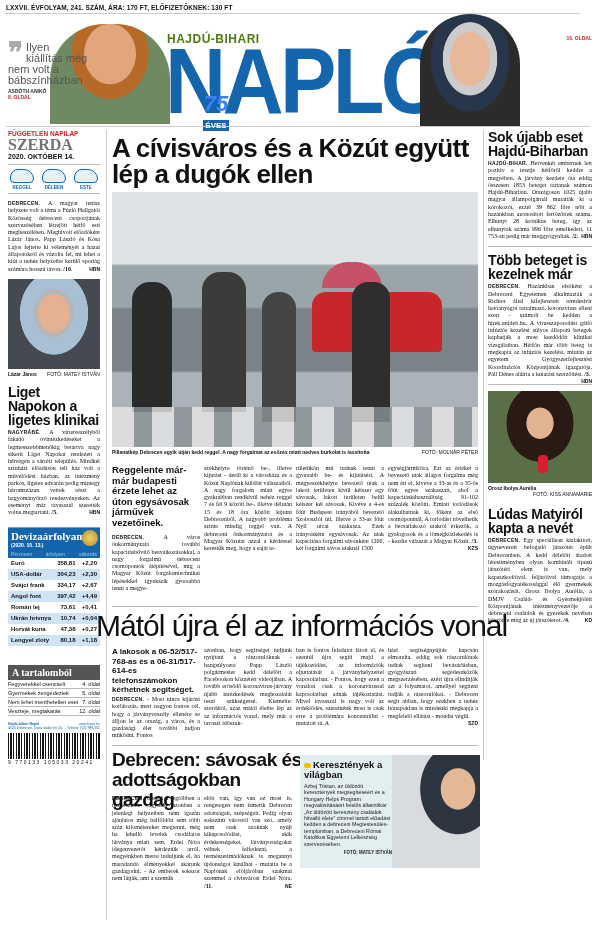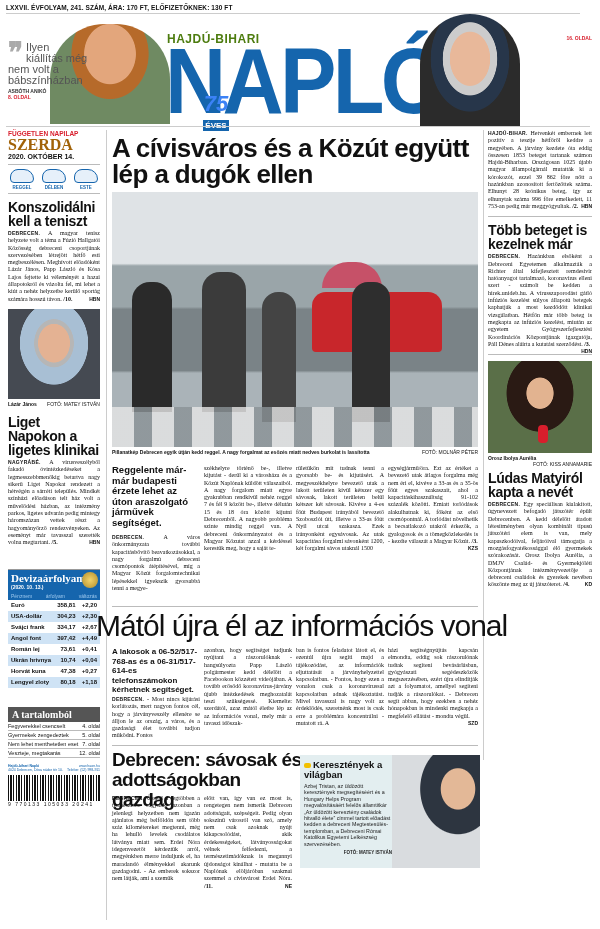--- a/index.html
+++ b/index.html
@@ -16,38 +16,38 @@
 .logo{position:absolute;left:165px;top:24px;font:bold 92px "Liberation Sans",sans-serif;color:#1565ad;letter-spacing:-4px;line-height:86px;transform:scaleX(.92);transform-origin:left}
 .badge75{position:absolute;left:196px;top:80px;width:40px;height:36px;text-align:center}
 .badge75 .num{font:bold italic 22px "Liberation Sans",sans-serif;color:#3b82f6;line-height:20px}
 .badge75 .yrs{background:#1565ad;color:#fff;font:bold 8px "Liberation Sans",sans-serif;border:1px solid #fff;padding:1px 2px}
 .photo-man{position:absolute;left:420px;top:0;width:100px;height:112px;border-radius:50px 50px 0 0;background:radial-gradient(ellipse at 50% 40%,#e8b89a 0 28%,#ccc 29% 38%,#27364a 39% 55%,#2b2b2b 56%)}
 .cap-right{position:absolute;left:508px;top:20px;width:84px;text-align:right;font:bold 13px "Liberation Sans",sans-serif;line-height:13px;color:#111}
 .cap-right .pg{display:block;font-size:5px;color:#d81e2c;line-height:8px}
 .rule2{position:absolute;left:6px;right:10px;top:126px;height:1px;background:#ccc}
 .col-left{position:absolute;left:8px;top:130px;width:92px}
 .np-label{font:bold 6.5px "Liberation Sans",sans-serif;color:#d81e2c}
-.day{font:bold 16px "Liberation Serif",serif;color:#a16207;line-height:16px}
+.day{font:bold 16px "Liberation Serif",serif;color:#737373;line-height:16px}
 .date{font:bold 7px "Liberation Sans",sans-serif;margin-bottom:4px}
 .hr{height:1px;background:#bbb;margin:3px 0}
 .weather{display:flex;align-items:center;gap:4px}
 .temp{font:bold 20px "Liberation Sans",sans-serif;color:#1565ad}
 .wtxt{font:bold 5px "Liberation Sans",sans-serif;color:#1565ad;line-height:6px}
 .wicons{display:flex;justify-content:space-between;margin-top:4px}
 .wicon{width:28px;text-align:center}
 .cloud{width:24px;height:14px;margin:0 auto;border:1px solid #1565ad;border-radius:8px 10px 4px 4px;background:#e6f0fa;position:relative}
 .wicon .lbl{font:bold 4.5px "Liberation Sans",sans-serif;color:#1565ad;margin-top:2px}
 h3.s{font:bold 14px "Liberation Sans",sans-serif;line-height:14px;margin-bottom:2px;letter-spacing:-.3px}
 p.body{font:6px "Liberation Serif",serif;line-height:7.3px;text-align:justify}
 .loc{font:bold 5px "Liberation Sans",sans-serif;letter-spacing:.3px}
 .sig{float:right;font:bold 5px "Liberation Sans",sans-serif}
 .photo-lazar{width:92px;height:90px;background:radial-gradient(ellipse at 50% 38%,#e4b293 0 24%,#b6b6b6 25% 30%,#a8bfd4 31% 52%,#454a52 53%);margin-top:6px}
 .photo-cap{display:flex;justify-content:space-between;font:5px "Liberation Sans",sans-serif;margin-top:2px}
 .photo-cap b{font-weight:bold}
-.fx{margin-top:22px;border-top:1px solid #999}
+.fx{margin-top:10px;border-top:1px solid #999}
 .fx-head{background:#1565ad;color:#fff;padding:2px 3px;position:relative}
 .fx-head .t{font:bold 11px "Liberation Serif",serif}
 .fx-head .d{font:bold 5px "Liberation Sans",sans-serif}
 .coin{position:absolute;right:2px;top:2px;width:16px;height:16px;border-radius:50%;background:radial-gradient(circle,#f2d36a,#b08b2a)}
 .fx-cols{display:flex;background:#1565ad;color:#9cc8ee;font:5px "Liberation Sans",sans-serif;padding:1px 3px;justify-content:space-between}
 .fx-row{display:flex;justify-content:space-between;font:bold 6px "Liberation Sans",sans-serif;padding:2.5px 3px}
 .fx-row:nth-child(even){background:#cfe3f5}
 .fx-row span:nth-child(1){width:42px}
 .fx-row span:nth-child(2){width:24px;text-align:right}
 .fx-row span:nth-child(3){width:22px;text-align:right}
@@ -127,21 +127,20 @@
       <div class="lbl">DÉLBEN</div>
     </div>
     <div class="wicon">
       <div class="cloud"></div>
       <div class="lbl">ESTE</div>
     </div>
   </div>
   <div class="hr"></div>
 
   <div style="margin-top:6px">
-    <h3 class="s">Konszolidálni kell a teniszt</h3>
     <p class="body"><span class="loc">DEBRECEN.</span> <span>A magyar tenisz helyzete volt a téma a Fúzió Hallgatói Közösség debreceni csoportjának szervezésében létrejött hétfő esti megbeszélésen. Meghívott előadóként Lázár János, Papp László és Kósa Lajos fejtette ki véleményét a hazai állapotokról és vázolta fel, mi lehet a kiút a nehéz helyzetbe kerülő sportág számára hosszú távon.</span> <b>/10.</b><span class="sig">HBN</span></p>
   </div>
 
   <div class="photo-lazar"></div>
   <div class="photo-cap">
     <b>Lázár János</b>
     <span>FOTÓ: MATEY ISTVÁN</span>
   </div>
 
   <div style="margin-top:8px">
@@ -243,21 +242,21 @@
   <div class="p3"></div>
   <div class="umb"></div>
   <div class="p4"></div>
   <div class="cross"></div>
 </div>
 <div class="main-cap">
   <b>Pillanatkép Debrecen egyik útján kedd reggel. A nagy forgalmat az esőzés miatt nedves burkolat is lassította</b>
   <span>FOTÓ: MOLNÁR PÉTER</span>
 </div>
 <div class="main-lead">
-  <div>Reggelente már-már budapesti érzete lehet az úton araszolgató járművek segítséget.</div>
+  <div>Reggelente már-már budapesti érzete lehet az úton egysávosak járművek vezetőinek.</div>
   <p class="body" style="margin-top:6px;font-weight:normal"><span class="loc">DEBRECEN.</span> <span>A város önkormányzata további kapacitásbővítő beavatkozásokkal, a nagy forgalmú debreceni csomópontok átépítésével, míg a Magyar Közút forgalomtechnikai lépésekkel igyekszik gyorsabbá tenni a megye-</span></p>
 </div>
 <div class="main-cols" style="left:204px">
     <p class="body">székhelyre történő be-, illetve kijutást - derül ki a városháza és a Közút Naplónak küldött válaszaiból. A nagy forgalom miatt egyre gyakrabban rendkívül nehéz reggel 7 és fél 9 között be-, illetve délután 15 és 18 óra között kijutni Debrecenből. A nagyobb probléma szinte mindig reggel van. A debreceni önkormányzatot és a Magyar Közutat azzal a kérdéssel kerestük meg, hogy a saját te-</p>
   </div>
 <div class="main-cols" style="left:296px">
     <p class="body">rületükön mit tudnak tenni a gyorsabb be- és kijutásért. A megyeszékhelyre bevezető utak a lakott területen kívül kétszer egy sávosak, lakott területen belül kétszer két sávosak. Kivéve a 4-es főút Budapest irányából bevezető Szoboszlói úti, illetve a 33-as főút Nyíl utcai szakasza. Ezek irányonként egysávosak. Az utak kapacitása forgalmi sávonként 1200, két forgalmi sávos utaknál 1500</p>
   </div>
 <div class="main-cols" style="left:388px;width:90px">
     <p class="body"><span>egységjármű/óra. Ezt az értéket a bevezető utak átlagos forgalma még nem éri el, kivéve a 33-as és a 35-ös főút egyes szakaszait, ahol a kapacitáskihasználtság 91-102 százalék közötti. Emiatt torlódások alakulhatnak ki, főként az első csomópontnál. A torlódást növelhetik a becsatlakozó utakról érkezők, a gyalogosok és a tömegközlekedés is - kezdte válaszát a Magyar Közút.</span> <b>/3.</b><span class="sig">KZS</span></p>
@@ -293,32 +292,33 @@
 <div class="christ-box"></div>
 <div class="christ-text">
   <div class="christ-title"><span class="dot"></span><span>Keresztények a világban</span></div>
   <div class="christ-body">Azbej Tristan, az üldözött keresztények megsegítéséért és a Hungary Helps Program megvalósításáért felelős államtitkár „Az üldözött keresztény családok hitvalló élete” címmel tartott előadást kedden a debreceni Megtestesülés-templomban, a Debreceni Római Katolikus Egyetemi Lelkészség szervezésében.</div>
   <div class="christ-body" style="text-align:right;font-weight:bold;font-size:4.5px">FOTÓ: MATEY ISTVÁN</div>
 </div>
 <div class="christ-photo"></div>
 
 <div class="right-col">
   <div>
+    <h3 class="s">Sok újabb eset Hajdú-Biharban</h3>
     <p class="body"><span class="loc">HAJDÚ-BIHAR.</span> <span>Hetvenkét embernek lett pozitív a tesztje hétfőről keddre a megyében. A járvány kezdete óta eddig összesen 1853 beteget tartanak számon Hajdú-Biharban. Országosan 1025 újabb magyar állampolgárnál mutatták ki a kórokozót, ezzel 39 862 főre nőtt a hazánkban azonosított fertőzöttek száma. Elhunyt 28 krónikus beteg, így az elhunytak száma 996 főre emelkedett, 11 753-an pedig már meggyógyultak.</span> <b>/2.</b><span class="sig">HBN</span></p>
   </div>
   <div class="hr" style="margin:6px 0"></div>
   <div>
     <h3 class="s">Több beteget is kezelnek már</h3>
     <p class="body"><span class="loc">DEBRECEN.</span> <span>Hazánkban elsőként a Debreceni Egyetemen alkalmazták a Richter által kifejlesztett remdesivir hatóanyagot tartalmazó, koronavírus elleni szert - számolt be kedden a hirek.unideb.hu. A vírusszaporodást gátló infúziós kezelést súlyos állapotú betegek kaphatják a most kezdődött klinikai vizsgálatban. Hétfőn már több beteg is megkapta az infúziós kezelést, miután az egyetem Gyógyszerfejlesztési Koordinációs Központjának igazgatója, Páll Dénes aláírta a kutatási szerződést.</span> <b>/3.</b><span class="sig">HDN</span></p>
   </div>
   <div class="hr" style="margin:6px 0"></div>
   <div class="photo-orosz">
       <div class="mic"></div>
     </div>
   <div class="photo-cap" style="flex-direction:column">
     <b>Orosz Ibolya Aurélia</b>
     <span style="text-align:right">FOTÓ: KISS ANNAMARIE</span>
   </div>
-  <div style="margin-top:4px">
+  <div style="margin-top:10px">
     <h3 class="s">Lúdas Matyiról kapta a nevét</h3>
     <p class="body"><span class="loc">DEBRECEN.</span> <span>Egy speciálisan kialakított, úgynevezett befogadó játszótér épült Debrecenben. A kedd délelőtt átadott létesítményben olyan kombinált típusú játszótéri elem is van, mely kapaszkodóival, feljáróival támogatja a mozgásfogyatékossággal élő gyermekek szórakozását. Orosz Ibolya Aurélia, a DMJV Család- és Gyermekjóléti Központjának intézményvezetője a debreceni családok és gyerekek nevében köszönte meg az új játszóteret.</span> <b>/4.</b><span class="sig">KD</span></p>
   </div>
 </div>
 
 </body></html>

